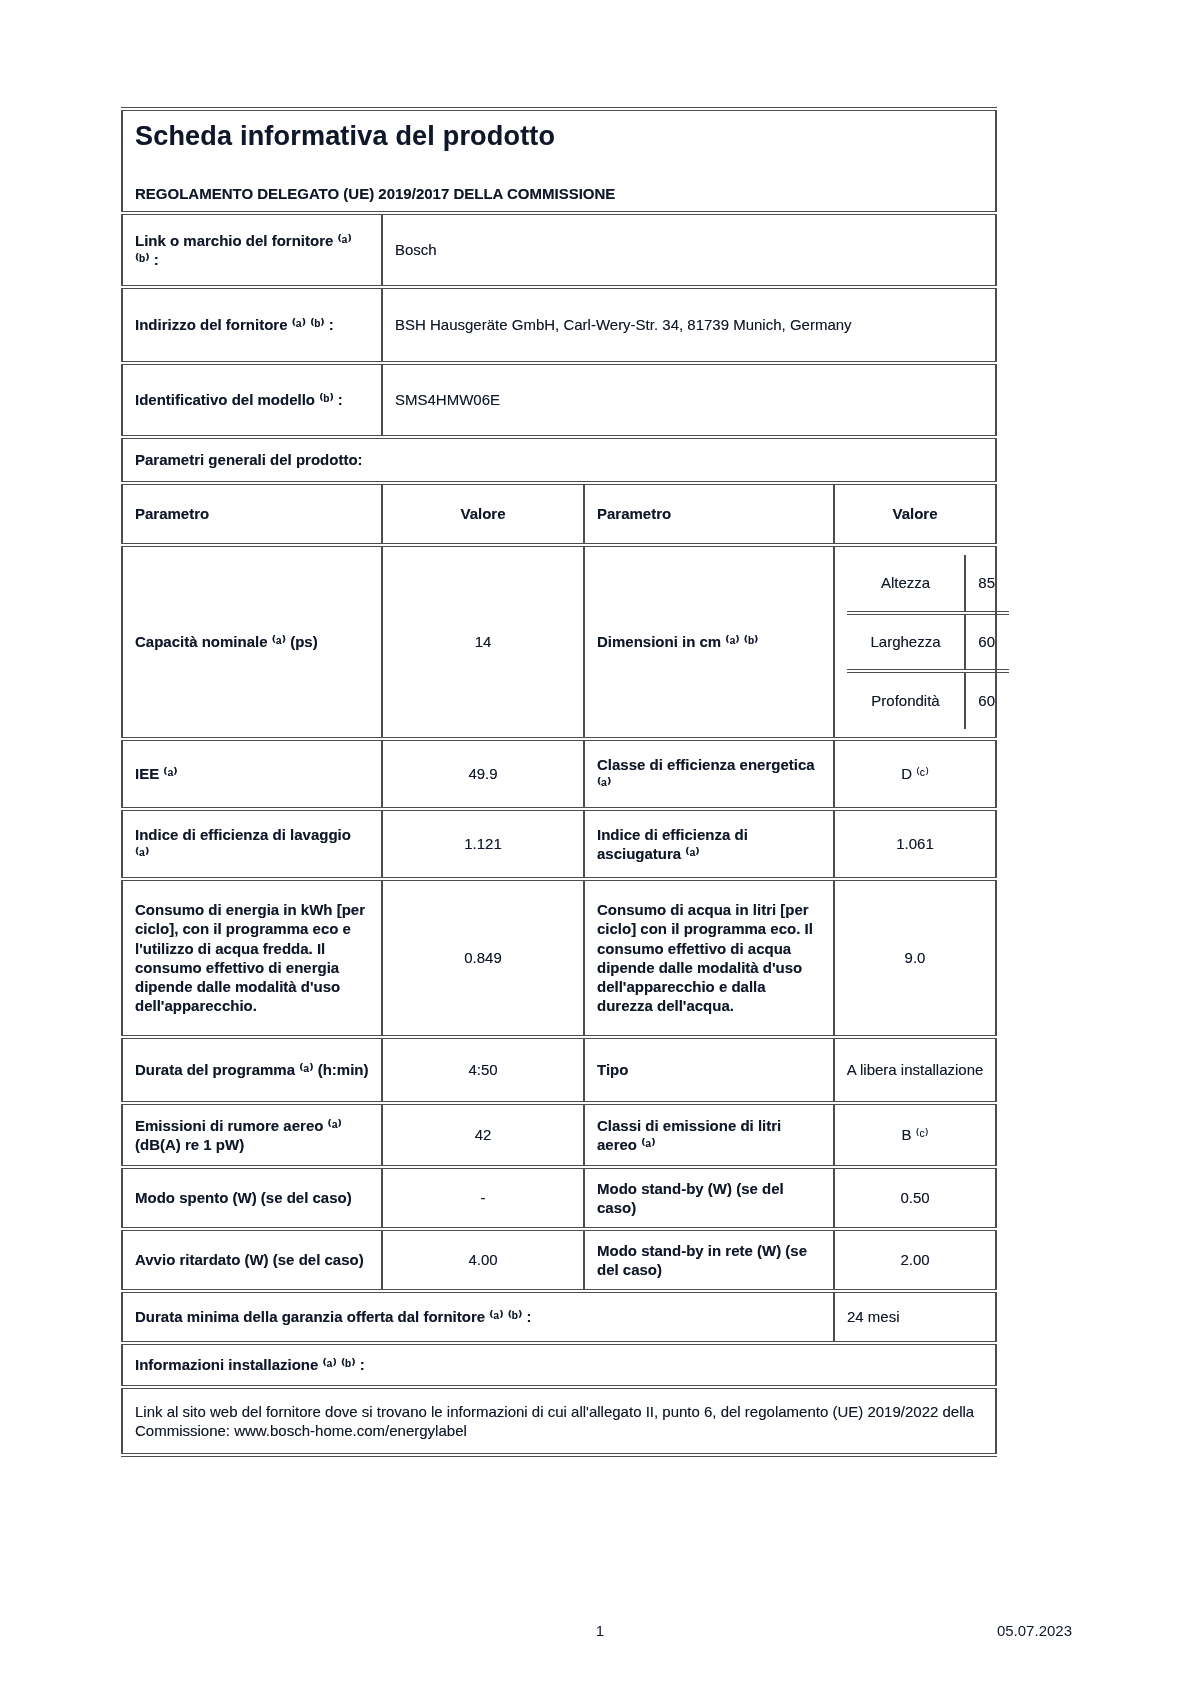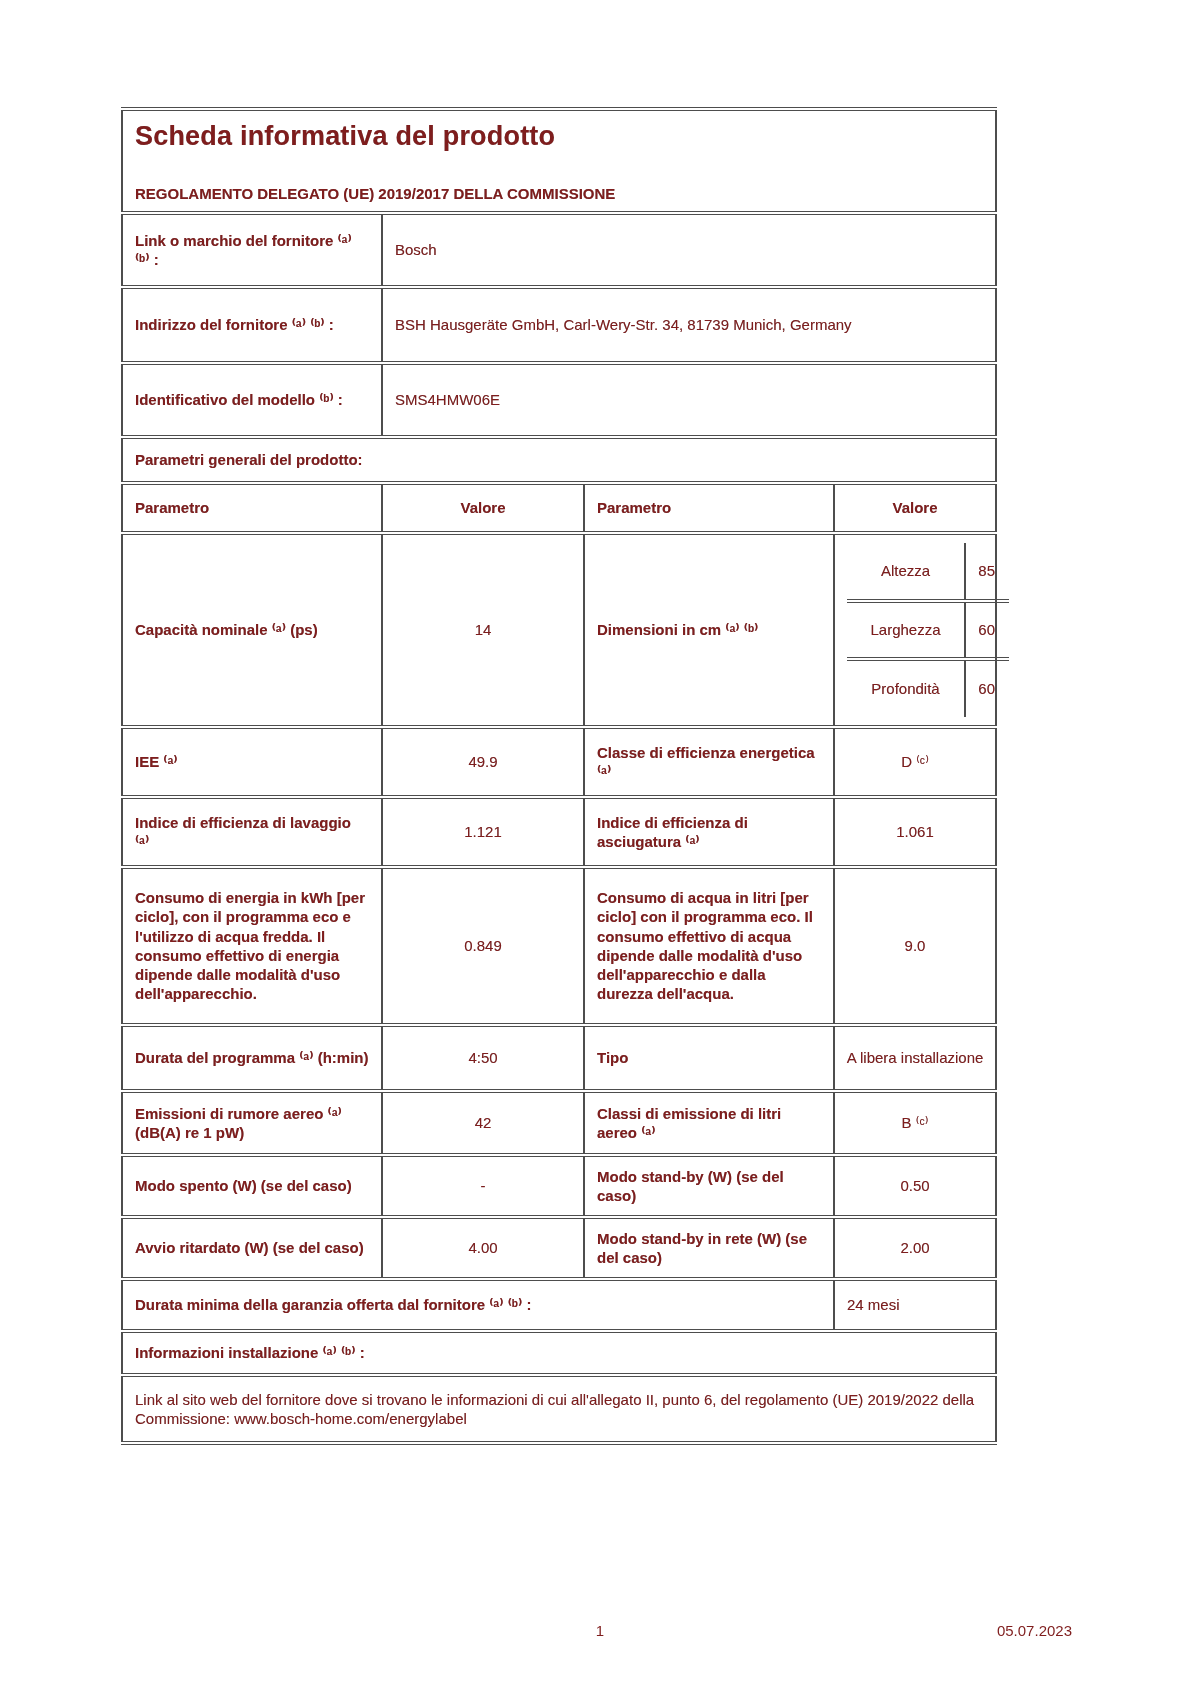--- a/index.html
+++ b/index.html
@@ -1,21 +1,21 @@
 <!DOCTYPE html>
 <html><head>
 <meta charset="utf-8">
 <style>
   html,body { margin:0; padding:0; background:#ffffff; }
   .page {
     position:relative;
     width:1200px; height:1699px;
     background:#ffffff;
     font-family:"Liberation Sans","DejaVu Sans",sans-serif;
-    color:#7f1d1d;
+    color:#0f172a;
     overflow:hidden;
   }
   .sheet-wrap { position:absolute; left:121px; top:107px; width:874px; }
   table.sheet {
     border-collapse:collapse;
     width:874px;
     table-layout:fixed;
   }
   table.sheet td {
     border-left:2px solid #4d4d4d;
@@ -92,21 +92,21 @@
 
         <tr style="height:74px">
           <td class="lbl">Identificativo del modello ⁽ᵇ⁾ :</td>
           <td class="left-val" colspan="3">SMS4HMW06E</td>
         </tr>
 
         <tr style="height:46px">
           <td class="section-cell" colspan="4">Parametri generali del prodotto:</td>
         </tr>
 
-        <tr style="height:50px">
+        <tr style="height:62px">
           <td class="hdr-param">Parametro</td>
           <td class="hdr-val">Valore</td>
           <td class="hdr-param">Parametro</td>
           <td class="hdr-val">Valore</td>
         </tr>
 
         <tr style="height:176px">
           <td class="lbl">Capacità nominale ⁽ᵃ⁾ (ps)</td>
           <td class="val">14</td>
           <td class="lbl">Dimensioni in cm ⁽ᵃ⁾ ⁽ᵇ⁾</td>

